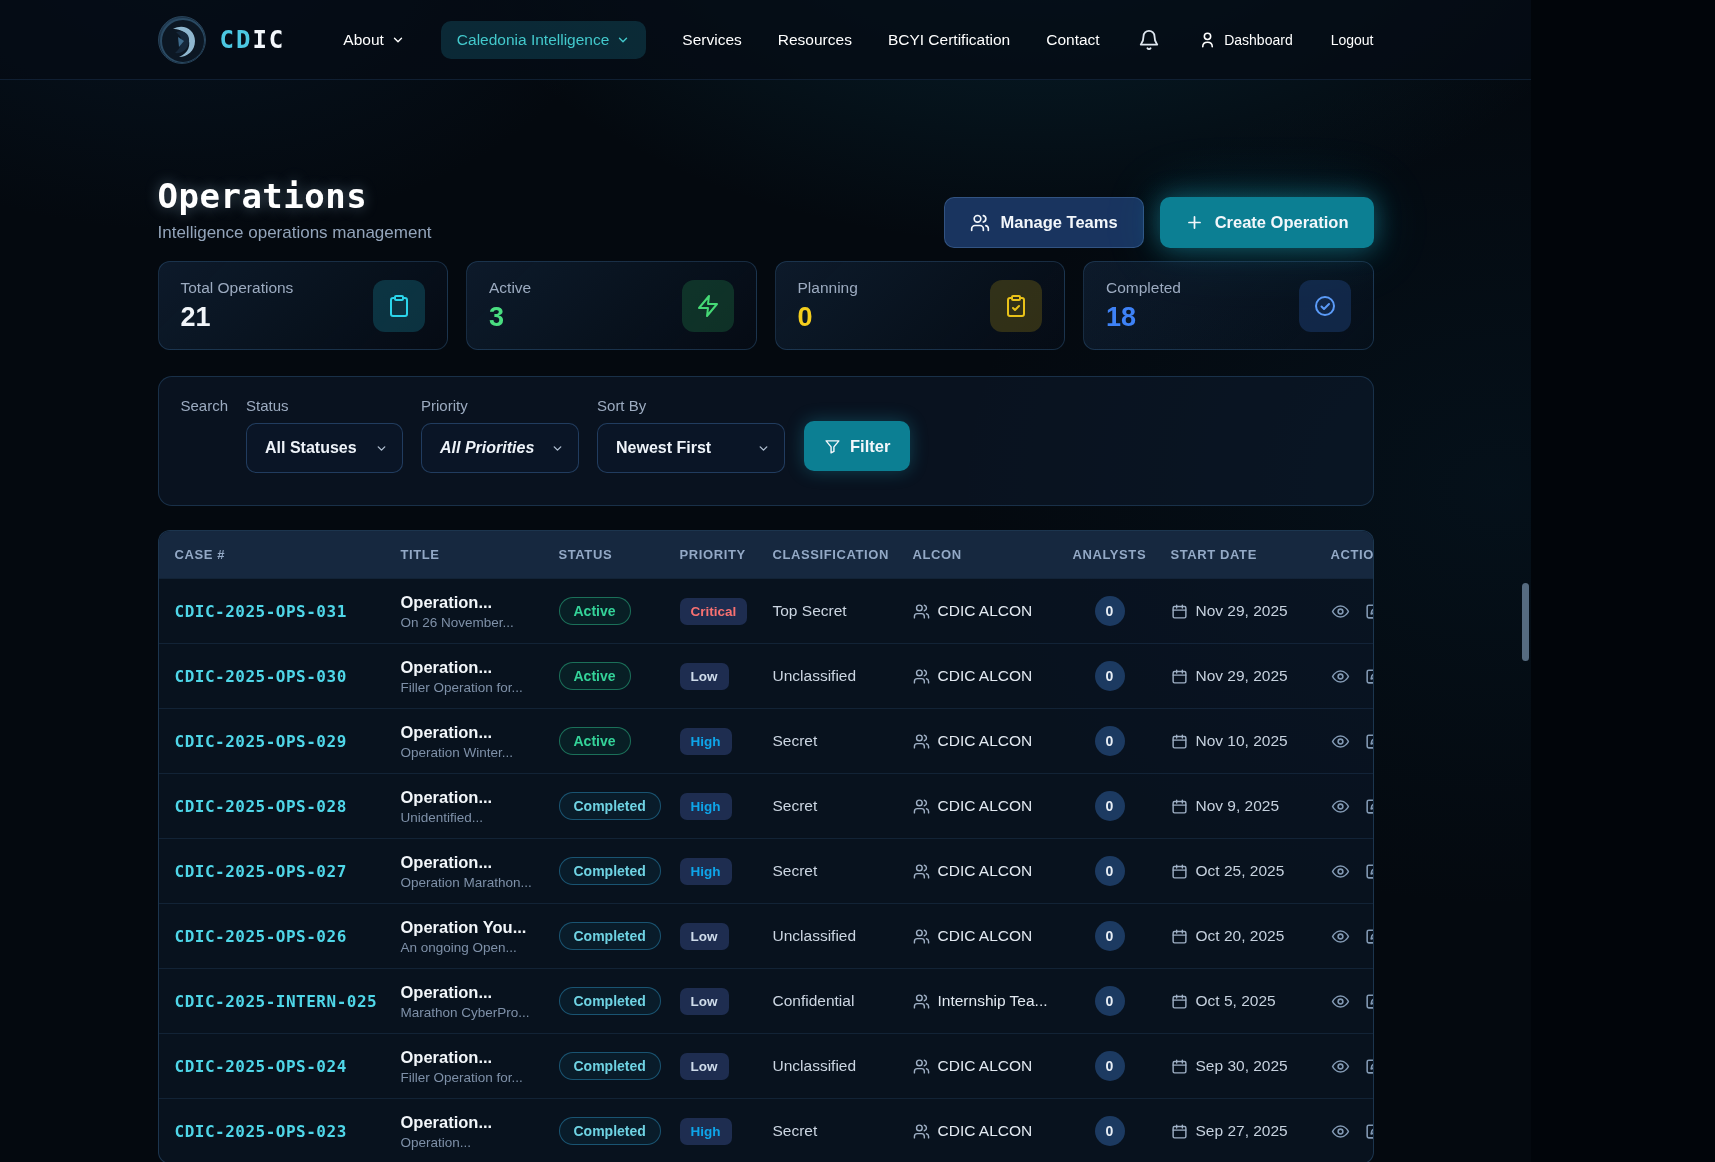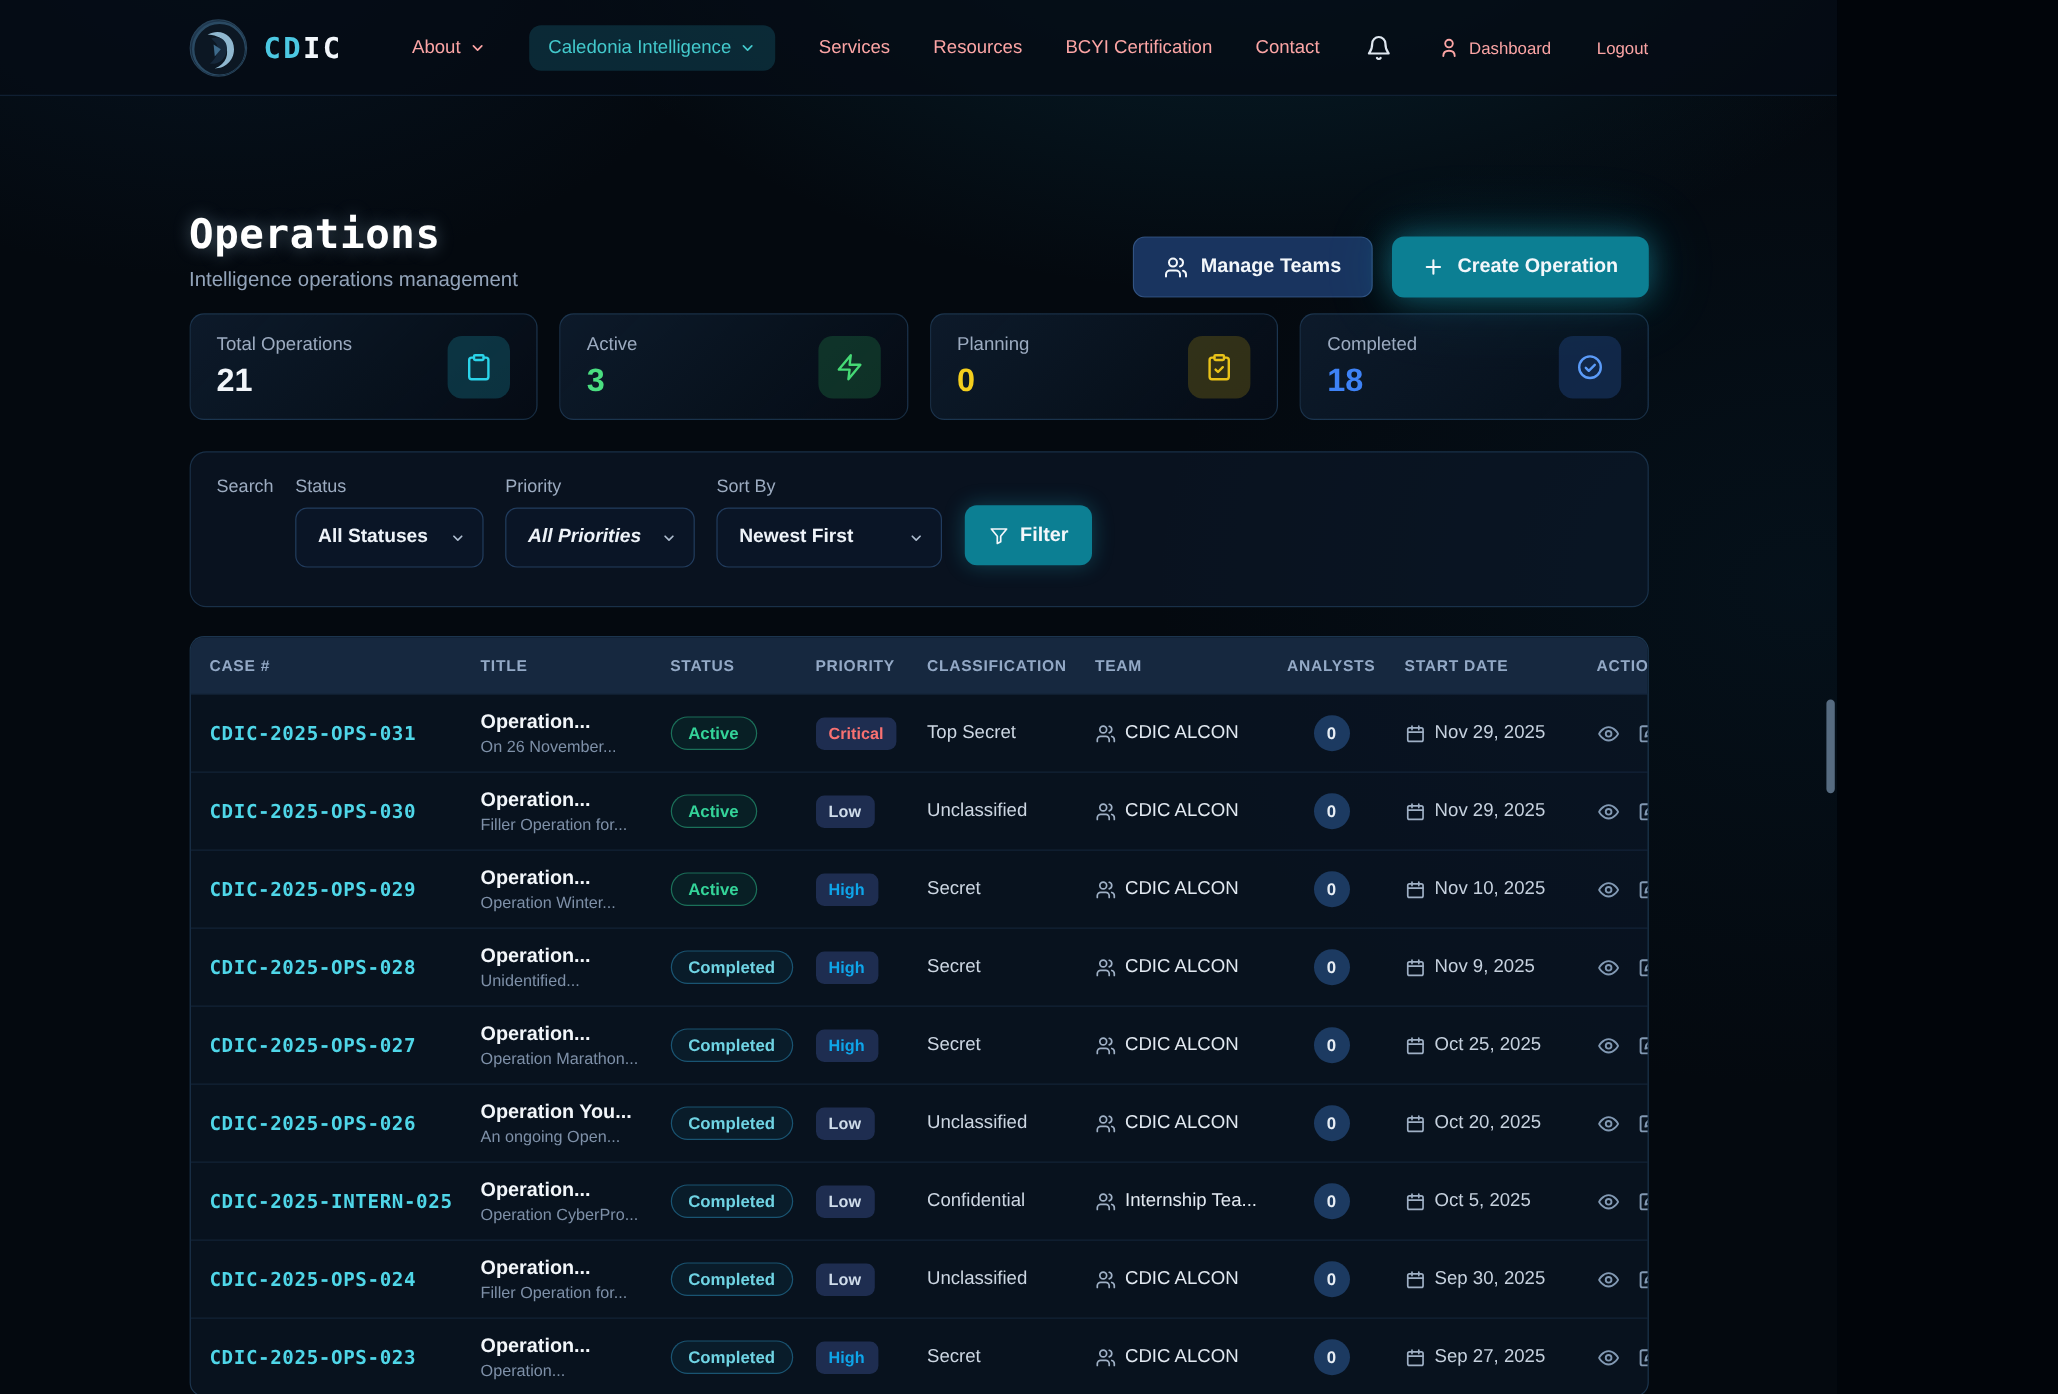--- a/index.html
+++ b/index.html
@@ -19,21 +19,21 @@
   .navbar{ position:relative; z-index:2; height:80px; display:flex; align-items:center;
     background:rgba(5,12,20,.78); border-bottom:1px solid rgba(38,68,105,.35); }
   .nav-inner{ width:1216px; margin:0 auto; display:flex; align-items:center; }
   .logo{ width:48px; height:48px; border-radius:50%; flex:none; position:relative;
     background:radial-gradient(circle at 34% 30%, #2c4d6b, #0a1522 72%);
     border:1px solid #274258; overflow:hidden; }
   .wordmark{ margin-left:14px; font-family:"DejaVu Sans Mono", monospace;
     font-weight:800; font-size:24px; letter-spacing:2px; }
   .wm-a{ color:#4cc8e2; } .wm-b{ color:#f3f7fb; }
   .nav-links{ display:flex; align-items:center; gap:36px; margin-left:58px; font-size:15.5px; }
-  .nav-item{ display:flex; align-items:center; gap:7px; color:#fca5a5; cursor:pointer; white-space:nowrap; }
+  .nav-item{ display:flex; align-items:center; gap:7px; color:#ffffff; cursor:pointer; white-space:nowrap; }
   .nav-item.pill{ padding:10px 16px; border-radius:10px; background:rgba(22,92,110,.38); color:#43c9cc; }
   .nav-right{ margin-left:auto; display:flex; align-items:center; gap:38px; font-size:14px; }
   .icon{ display:inline-flex; }
   .icon svg{ display:block; }
   
   .content{ position:relative; z-index:1; width:1216px; margin:0 auto; }
   .header-row{ display:flex; align-items:flex-start; justify-content:space-between; margin-top:96px; }
   .page-title{ margin:0; font-family:"DejaVu Sans Mono", monospace; font-size:34px; font-weight:800;
     color:#ffffff; letter-spacing:0.5px; text-shadow:0 0 14px rgba(190,225,255,.35); }
   .page-sub{ margin-top:7px; font-size:17px; color:#93a4ba; }
@@ -309,21 +309,21 @@
       </div>
     </div>
 
     <div class="table">
       <div class="thead">
         <div class="th">CASE #</div>
         <div class="th">TITLE</div>
         <div class="th">STATUS</div>
         <div class="th">PRIORITY</div>
         <div class="th">CLASSIFICATION</div>
-        <div class="th">TEAM</div>
+        <div class="th">ALCON</div>
         <div class="th">ANALYSTS</div>
         <div class="th">START DATE</div>
         <div class="th">ACTIONS</div>
       </div>
       <div>
   <div class="trow">
     <div class="td case">CDIC-2025-OPS-031</div>
     <div class="td">
       <div class="op-title">Operation...</div>
       <div class="op-sub">On 26 November...</div>
@@ -607,21 +607,21 @@
                   <path d="M18.4 2.6a2.1 2.1 0 0 1 3 3L13 14l-4 1 1-4 8.4-8.4z"></path>
                 </svg>
       </span>
     </div>
   </div>
 
   <div class="trow">
     <div class="td case">CDIC-2025-INTERN-025</div>
     <div class="td">
       <div class="op-title">Operation...</div>
-      <div class="op-sub">Operation CyberPro...</div>
+      <div class="op-sub">Marathon CyberPro...</div>
     </div>
     <div class="td"><span class="badge-status st-completed">Completed</span></div>
     <div class="td"><span class="badge-priority pr-low">Low</span></div>
     <div class="td classif">Confidential</div>
     <div class="td team">
       <span class="icon">
         <svg width="17" height="17" viewBox="0 0 24 24" fill="none" stroke="currentColor" stroke-width="2" stroke-linecap="round" stroke-linejoin="round">
                   <path d="M16 21v-2a4 4 0 0 0-4-4H6a4 4 0 0 0-4 4v2"></path>
                   <circle cx="9" cy="7" r="4"></circle>
                   <path d="M22 21v-2a4 4 0 0 0-3-3.87"></path>

